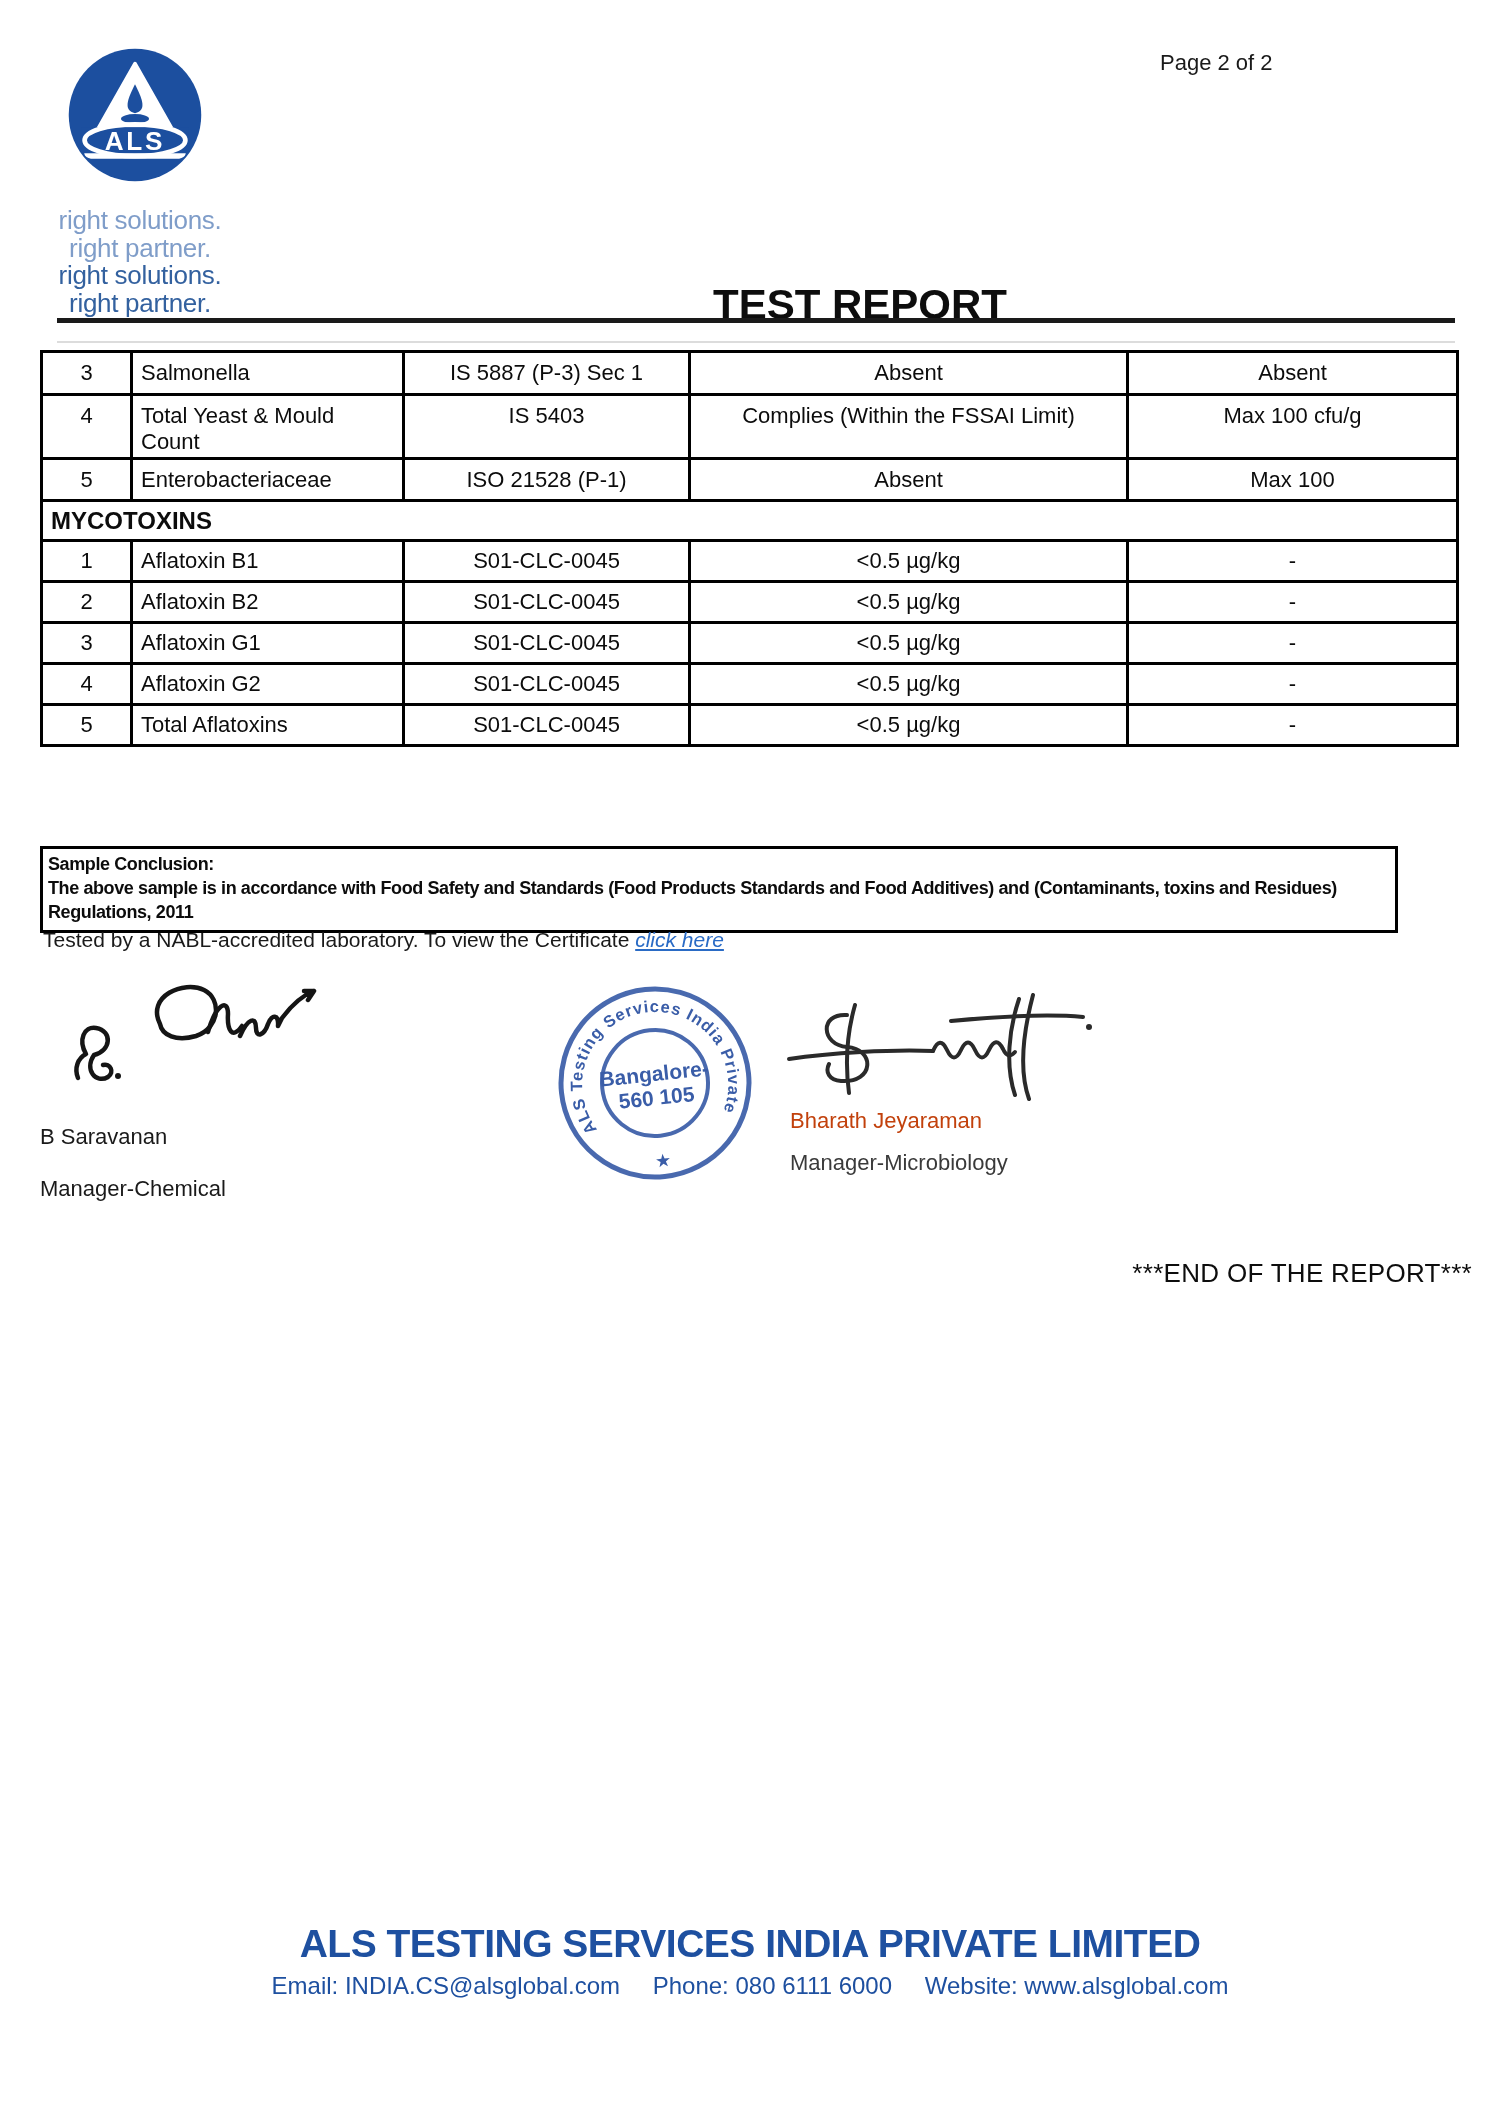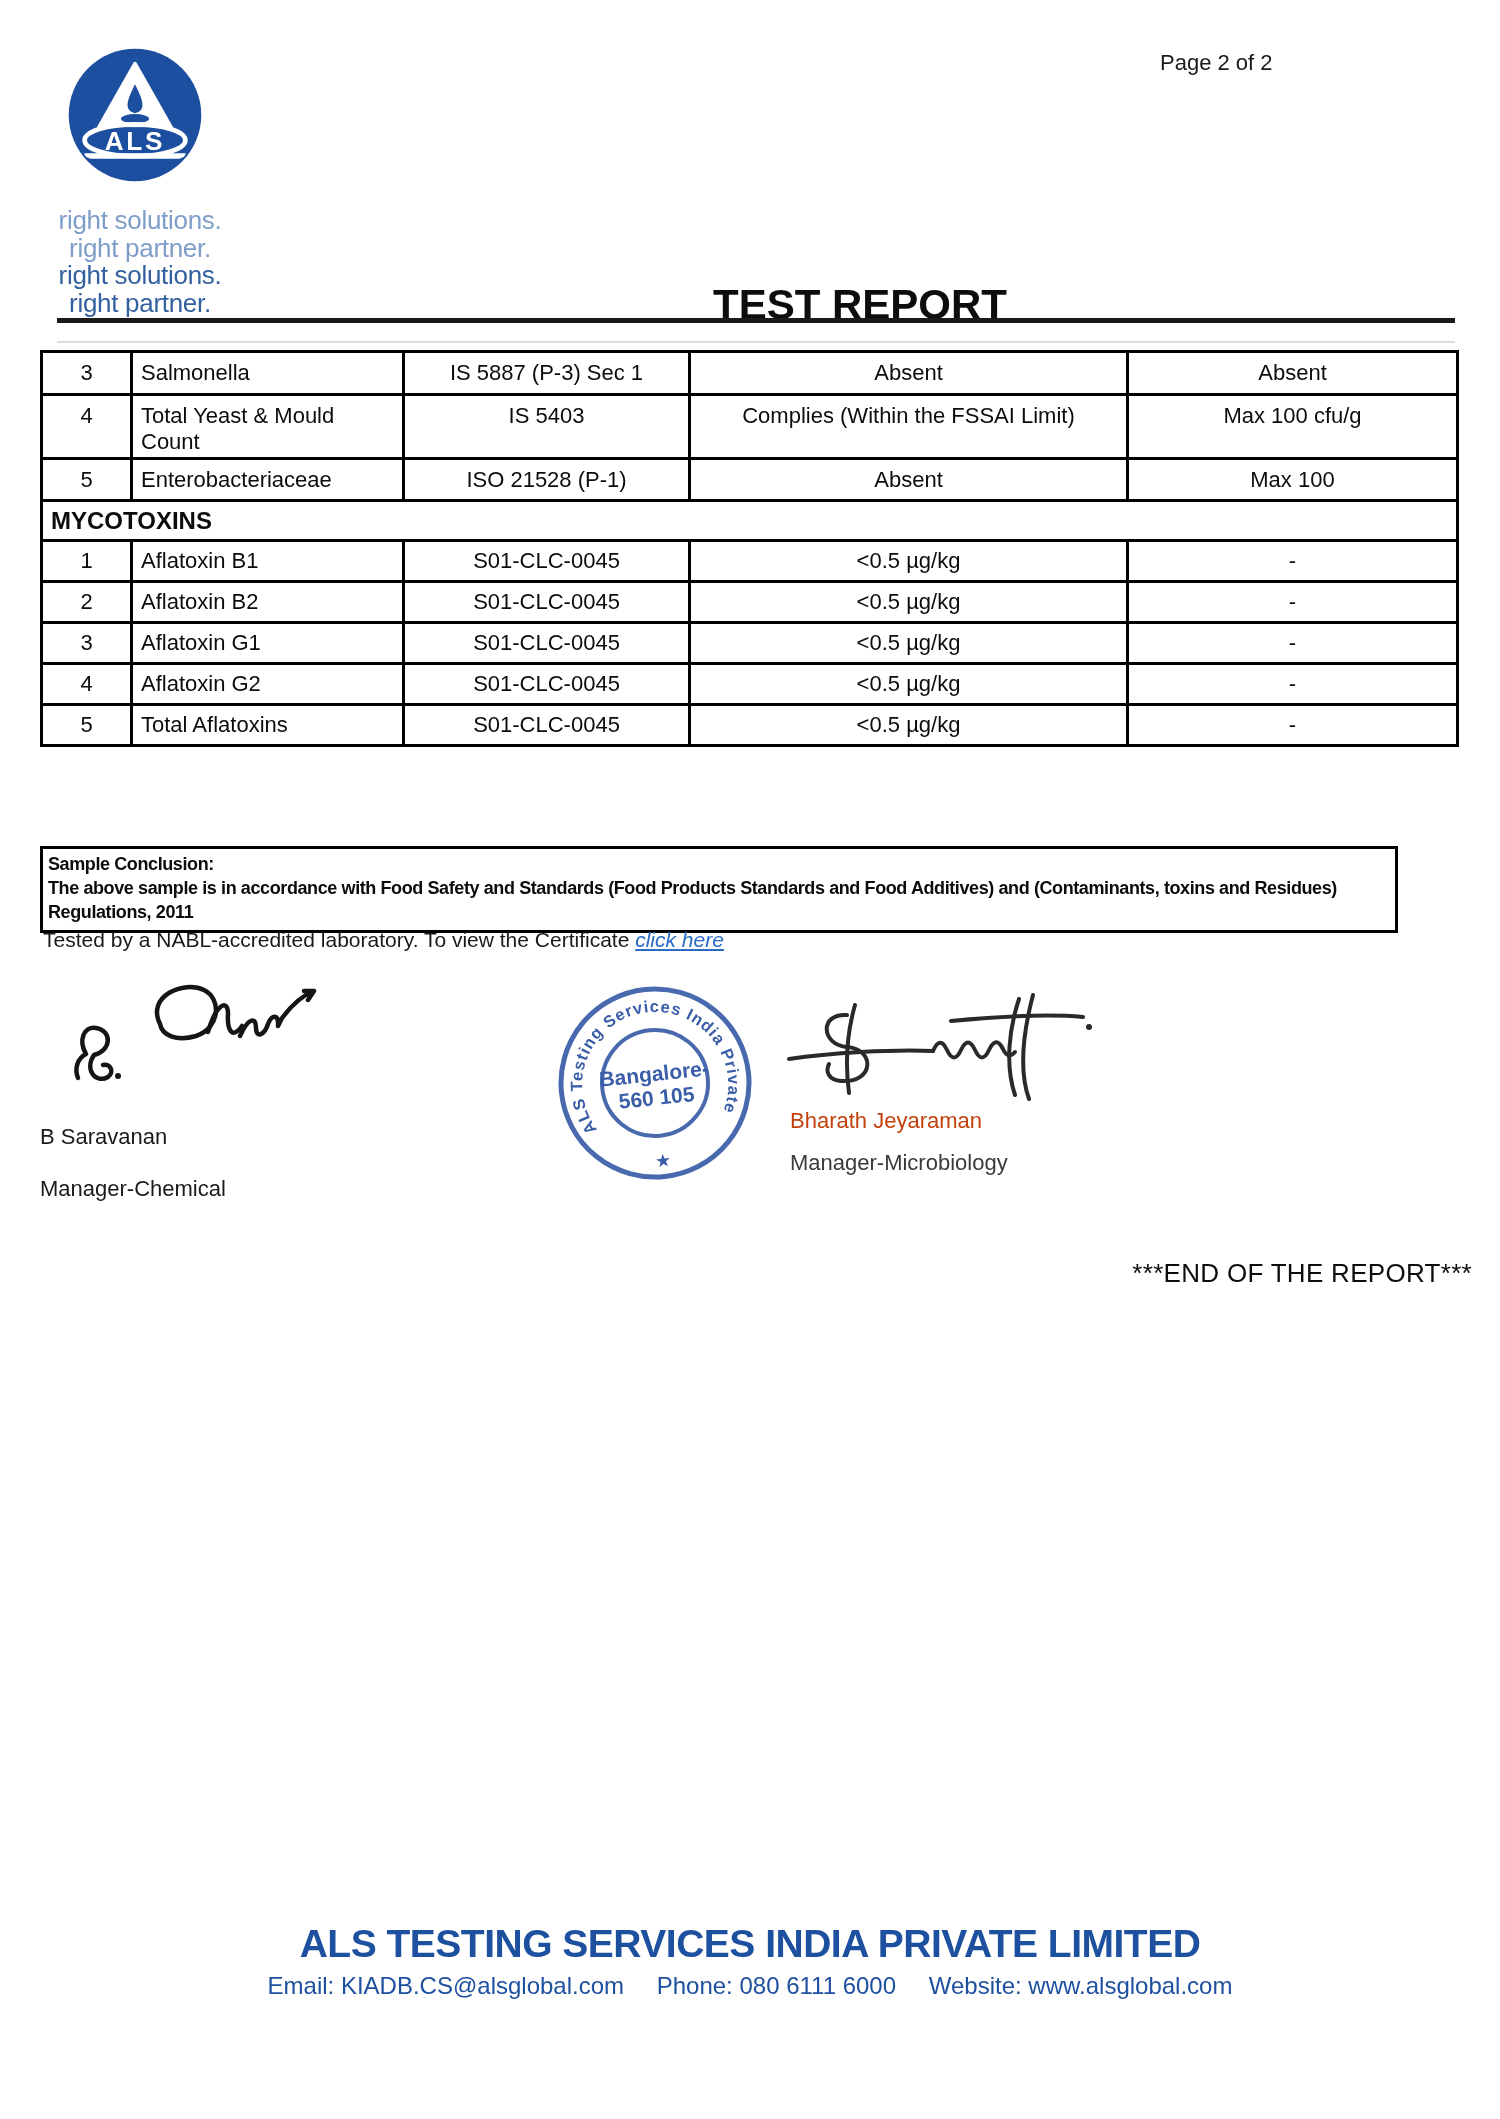--- a/index.html
+++ b/index.html
@@ -212,19 +212,19 @@
   <div class="sig-name n-left">B Saravanan</div>
   <div class="sig-name t-left">Manager-Chemical</div>
   <div class="sig-name n-right">Bharath Jeyaraman</div>
   <div class="sig-name t-right">Manager-Microbiology</div>
 
   <div class="end-note">***END OF THE REPORT***</div>
 
   <div class="footer">
     <div class="company">ALS TESTING SERVICES INDIA PRIVATE LIMITED</div>
     <div class="contact">
-      <span class="seg"><span>Email:</span> <span>KIADB.CS@alsglobal.com</span></span>
+      <span class="seg"><span>Email:</span> <span>INDIA.CS@alsglobal.com</span></span>
       <span class="seg"><span>Phone:</span> <span>080 6111 6000</span></span>
       <span class="seg"><span>Website:</span> <span>www.alsglobal.com</span></span>
     </div>
   </div>
 
 </div>
 
 </body></html>

